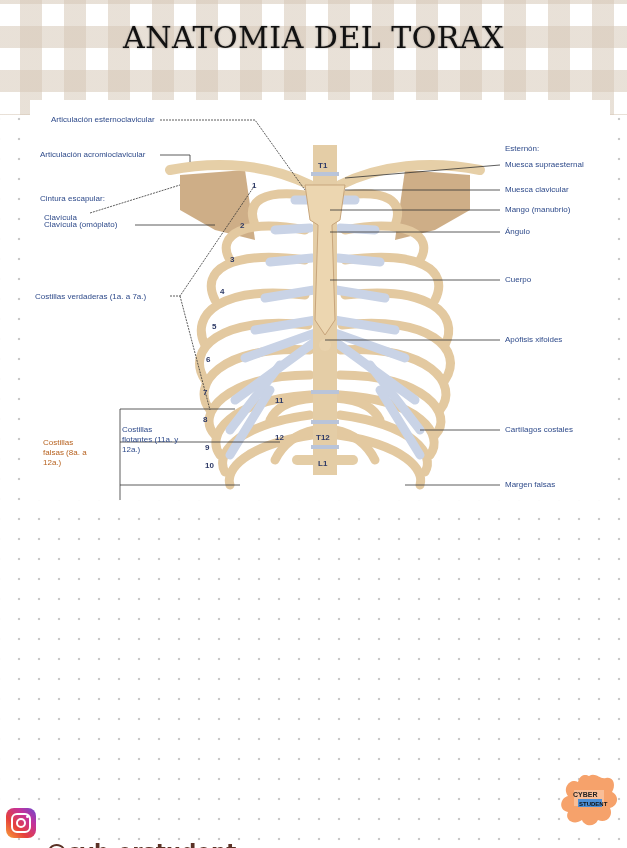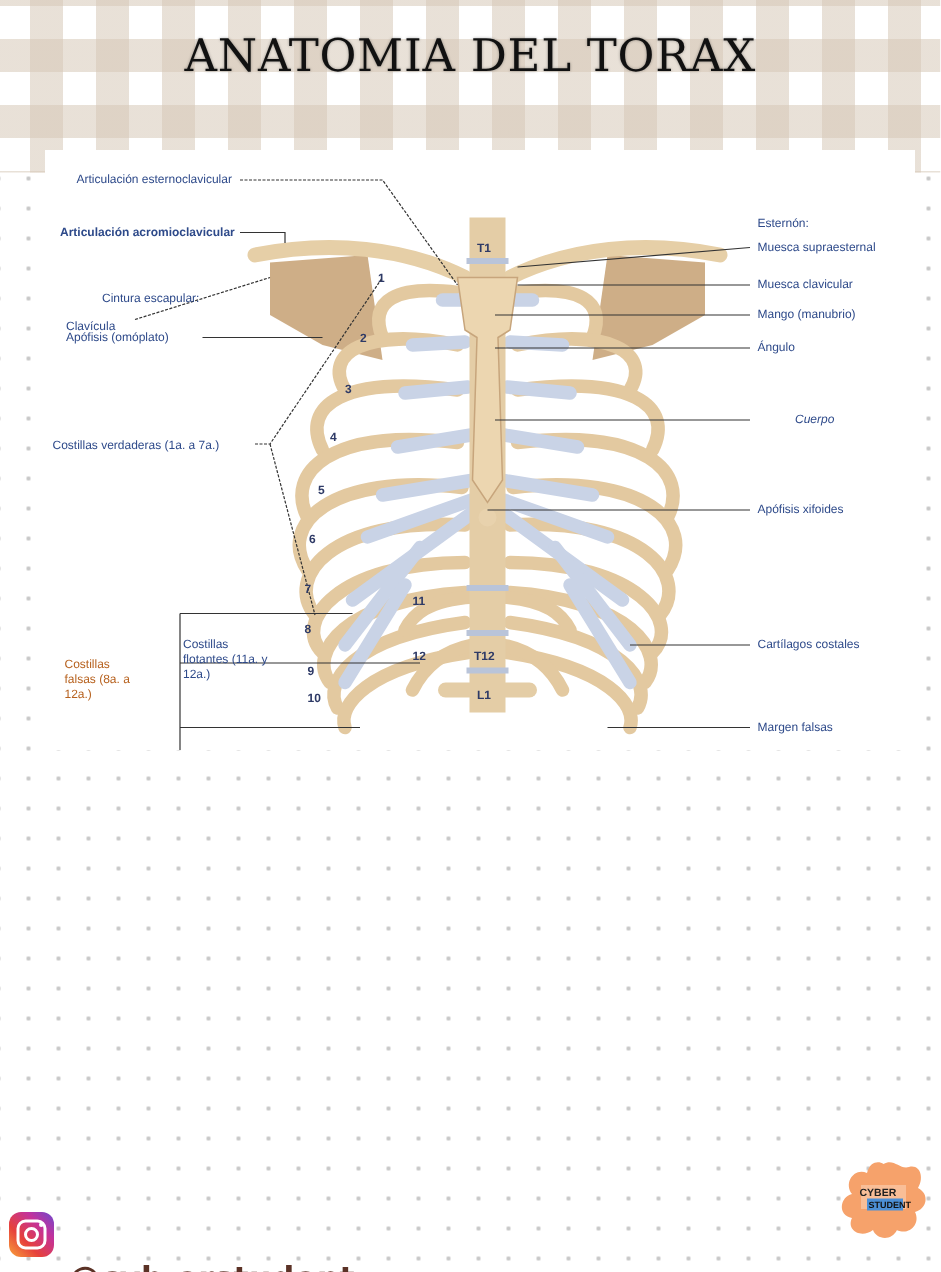--- a/index.html
+++ b/index.html
@@ -174,34 +174,34 @@
       <text x="175" y="368">10</text>
         <text x="245" y="303">11</text>
         <text x="245" y="340">12</text>
       <text x="288" y="68">T1</text>
         <text x="286" y="340">T12</text>
         <text x="288" y="366">L1</text>
     </g>
   </svg>
 
   <div class="label" style="left:10px; top:15px;margin-left:11px;">Articulación esternoclavicular</div>
-  <div class="label" style="left:10px; top:50px;font-weight:bold;">Articulación acromioclavicular</div>
-  <div class="label" style="left:10px; top:94px;margin-left:28px;">Cintura escapular:</div>
+  <div class="label" style="left:10px; top:50px;">Articulación acromioclavicular</div>
+  <div class="label" style="left:10px; top:94px;">Cintura escapular:</div>
   <div class="label" style="left:14px; top:113px;">Clavícula</div>
-  <div class="label" style="left:14px; top:120px;">Apófisis (omóplato)</div>
+  <div class="label" style="left:14px; top:120px;">Clavícula (omóplato)</div>
   <div class="label" style="left:5px; top:192px;">Costillas verdaderas (1a. a 7a.)</div>
   <div class="label orange" style="left:13px; top:338px; width:52px; white-space:normal;">Costillas falsas (8a. a 12a.)</div>
   <div class="label" style="left:92px; top:325px; width:60px; white-space:normal;">Costillas flotantes (11a. y 12a.)</div>
 
   <div class="label" style="left:475px; top:44px;text-align:right;">Esternón:</div>
   <div class="label" style="left:475px; top:60px;">Muesca supraesternal</div>
   <div class="label" style="left:475px; top:85px;">Muesca clavicular</div>
   <div class="label" style="left:475px; top:105px;">Mango (manubrio)</div>
   <div class="label" style="left:475px; top:127px;">Ángulo</div>
-  <div class="label" style="left:500px; top:175px;font-style:italic;">Cuerpo</div>
+  <div class="label" style="left:475px; top:175px;">Cuerpo</div>
   <div class="label" style="left:475px; top:235px;">Apófisis xifoides</div>
   <div class="label" style="left:475px; top:325px;">Cartílagos costales</div>
   <div class="label" style="left:475px; top:380px;">Margen falsas</div>
 </div>
 
 <div class="ig-icon">
   <div class="ring"></div>
   <div class="lens"></div>
   <div class="dot"></div>
 </div>

